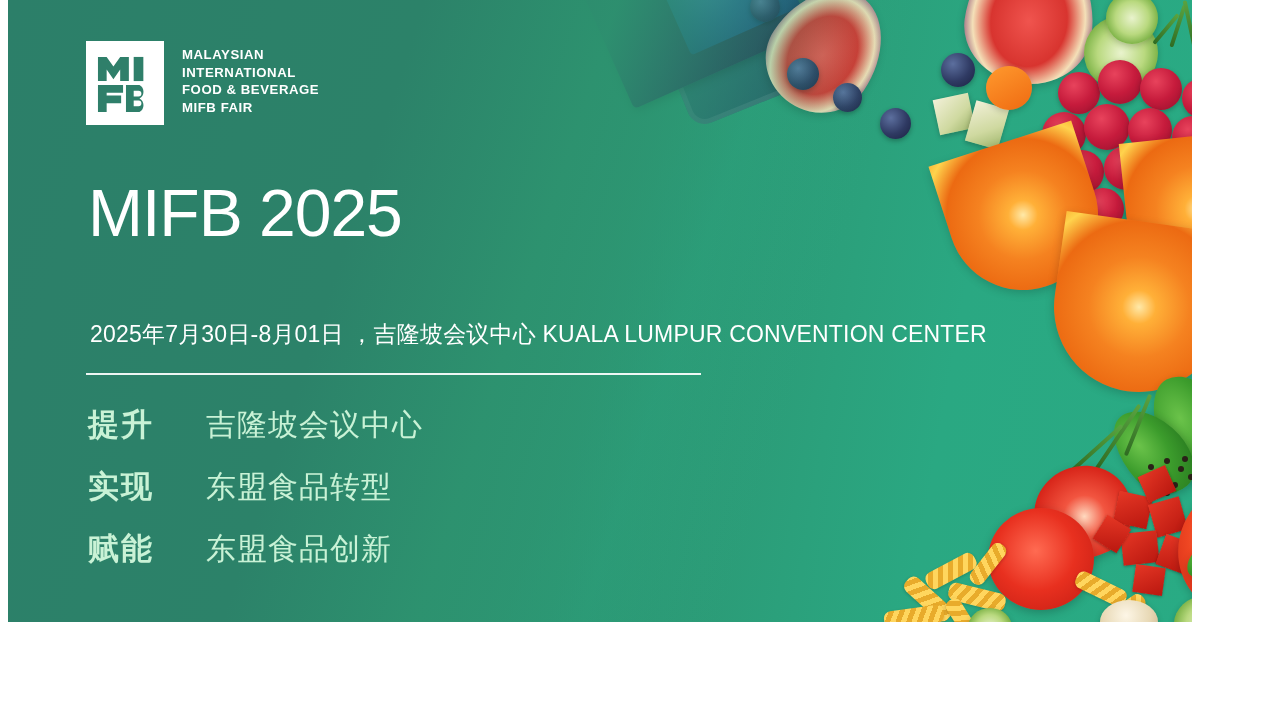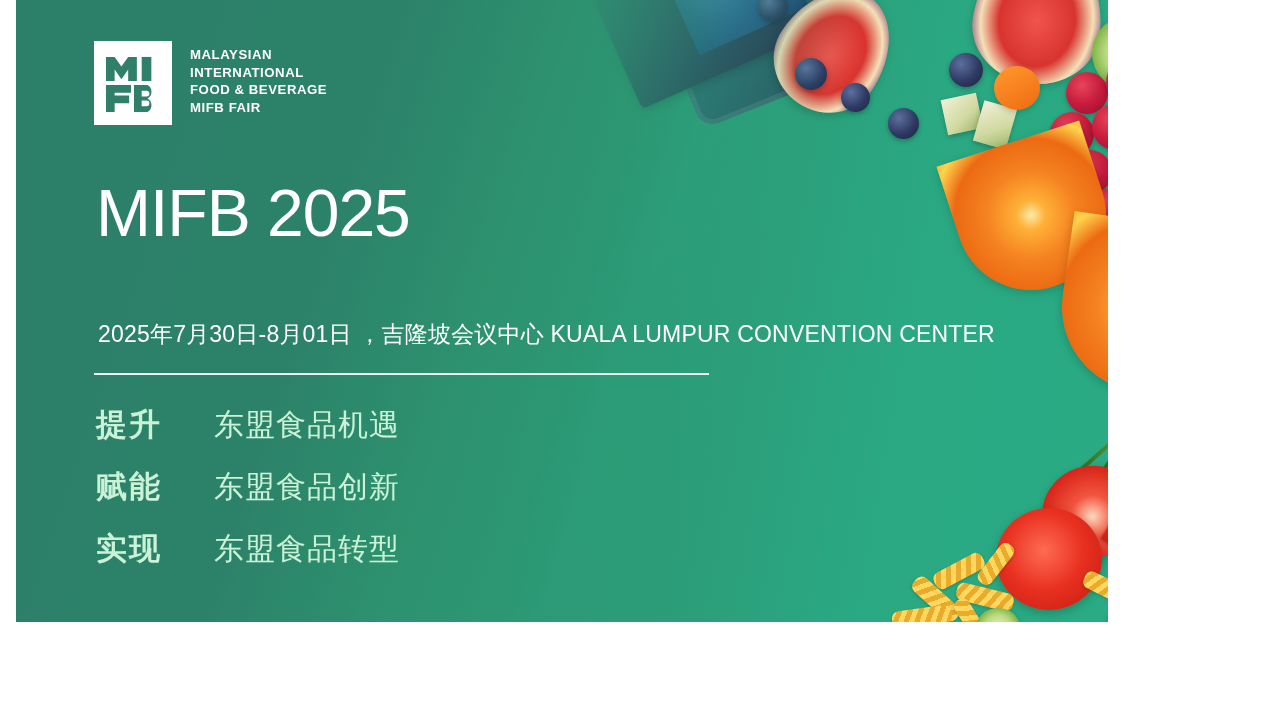--- a/index.html
+++ b/index.html
@@ -9,21 +9,21 @@
     background:#ffffff;
   }
   #poster {
     position:relative;
     width:1264px; height:707px;
     overflow:hidden;
   }
 
   
   .hero {
-    position:absolute; left:16px; top:0; width:1092px; height:622px;
+    position:absolute; left:8px; top:0; width:1184px; height:622px;
     overflow:hidden;
     background:linear-gradient(100deg,#2c7f69 0%,#2c8269 22%,#2d926f 50%,#2aa882 78%,#29ab84 100%);
   }
 
   
   .food-layer { position:absolute; inset:0; overflow:hidden; }
 
   
   .pkg {
     position:absolute; left:592px; top:-52px; width:190px; height:128px;
@@ -349,30 +349,30 @@
     </div>
 
     <div class="title"><span class="hv">MIFB 202</span><span class="lt">5</span></div>
 
     <div class="dateline">2025年7月30日-8月01日 ，吉隆坡会议中心 KUALA LUMPUR CONVENTION CENTER</div>
     <div class="divider"></div>
 
     <div class="taglines">
       <div class="tag-row">
         <div class="tag-key">提升</div>
-        <div class="tag-val">东盟食品机遇</div>
+        <div class="tag-val">吉隆坡会议中心</div>
+      </div>
+      <div class="tag-row">
+        <div class="tag-key">实现</div>
+        <div class="tag-val">东盟食品转型</div>
       </div>
       <div class="tag-row">
         <div class="tag-key">赋能</div>
         <div class="tag-val">东盟食品创新</div>
       </div>
-      <div class="tag-row">
-        <div class="tag-key">实现</div>
-        <div class="tag-val">东盟食品转型</div>
-      </div>
     </div>
   </div>
 
   <div class="footer">
 
     
 
     
   </div>
 

